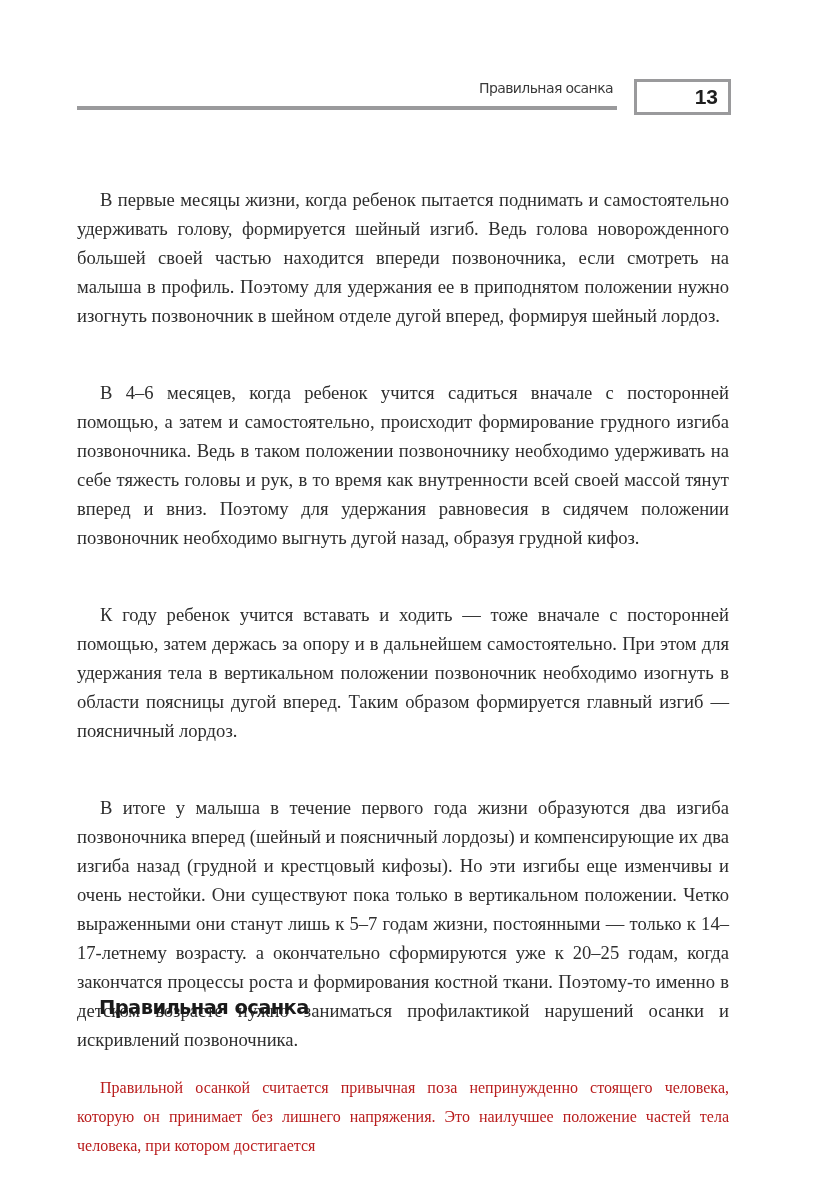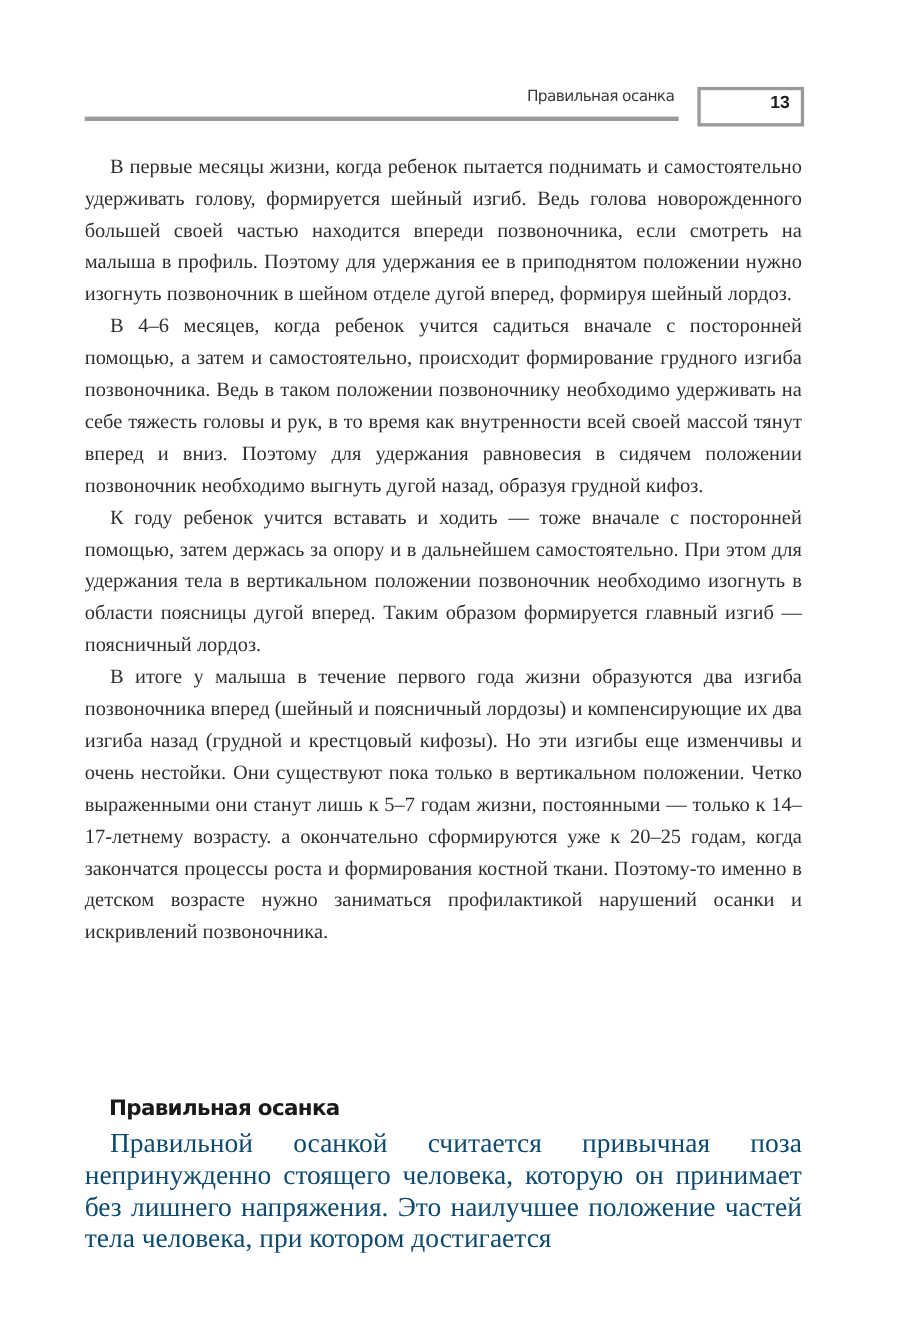--- a/index.html
+++ b/index.html
@@ -47,61 +47,62 @@
       height: 30px;
       border: 3px solid #9a9a9c;
       background: #fff;
     }
     .page-number {
       position: absolute;
       right: 10px;
       top: 3px;
       font-family: "Liberation Sans", sans-serif;
       font-weight: bold;
-      font-size: 16px;
+      font-size: 21px;
       color: #1e1e1e;
     }
     .body-text {
       position: absolute;
       left: 77px;
       top: 137px;
       width: 652px;
       font-family: "Liberation Serif", serif;
       font-size: 18.6px;
       line-height: 29px;
       color: #2e2e2e;
       text-align: justify;
     }
     .para {
       margin: 0;
       text-indent: 0;
     }
     .para.indent {
       text-indent: 23px;
+      margin-top: 48px;
     }
     .section-heading {
       position: absolute;
       left: 99px;
       top: 996px;
       font-family: "DejaVu Sans", sans-serif;
       font-weight: bold;
       font-size: 19.5px;
       letter-spacing: -0.6px;
       color: #1a1a1a;
       margin: 0;
     }
     .body-text-2 {
       position: absolute;
       left: 77px;
       top: 1025px;
       width: 652px;
       font-family: "Liberation Serif", serif;
-      font-size: 25px;
+      font-size: 16px;
       line-height: 29px;
-      color: #0c4a6e;
+      color: #b91c1c;
       text-align: justify;
     }
   </style>
 </head>
 <body>
 
 <div class="running-head">
   <span class="running-head-title">Правильная осанка</span>
   <div class="running-head-rule"></div>
 </div>

